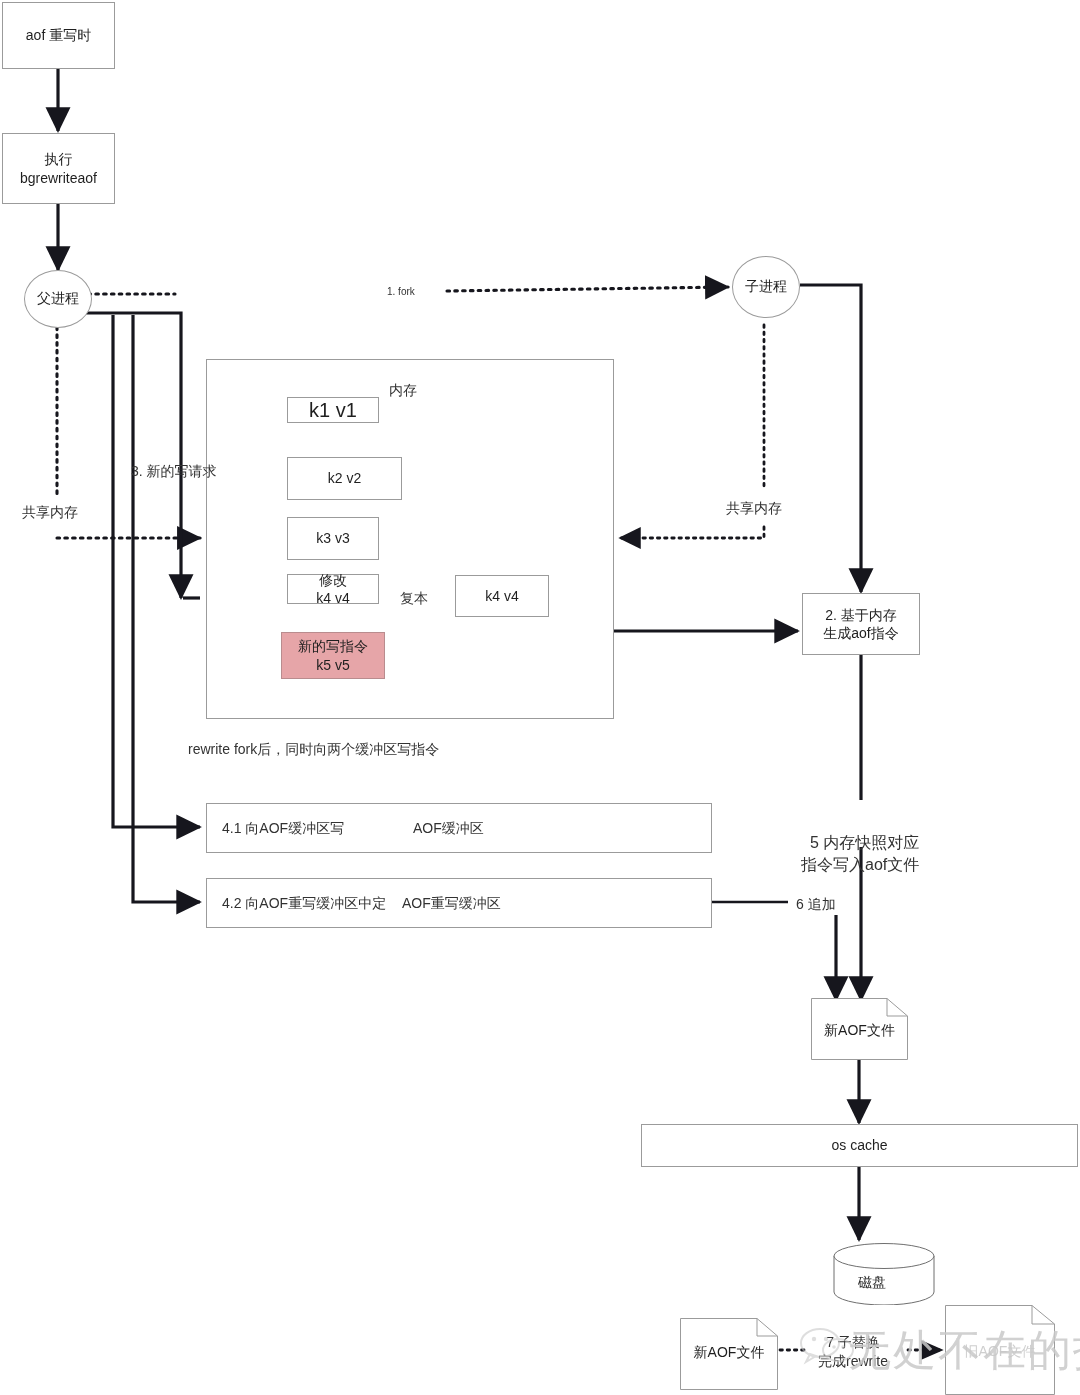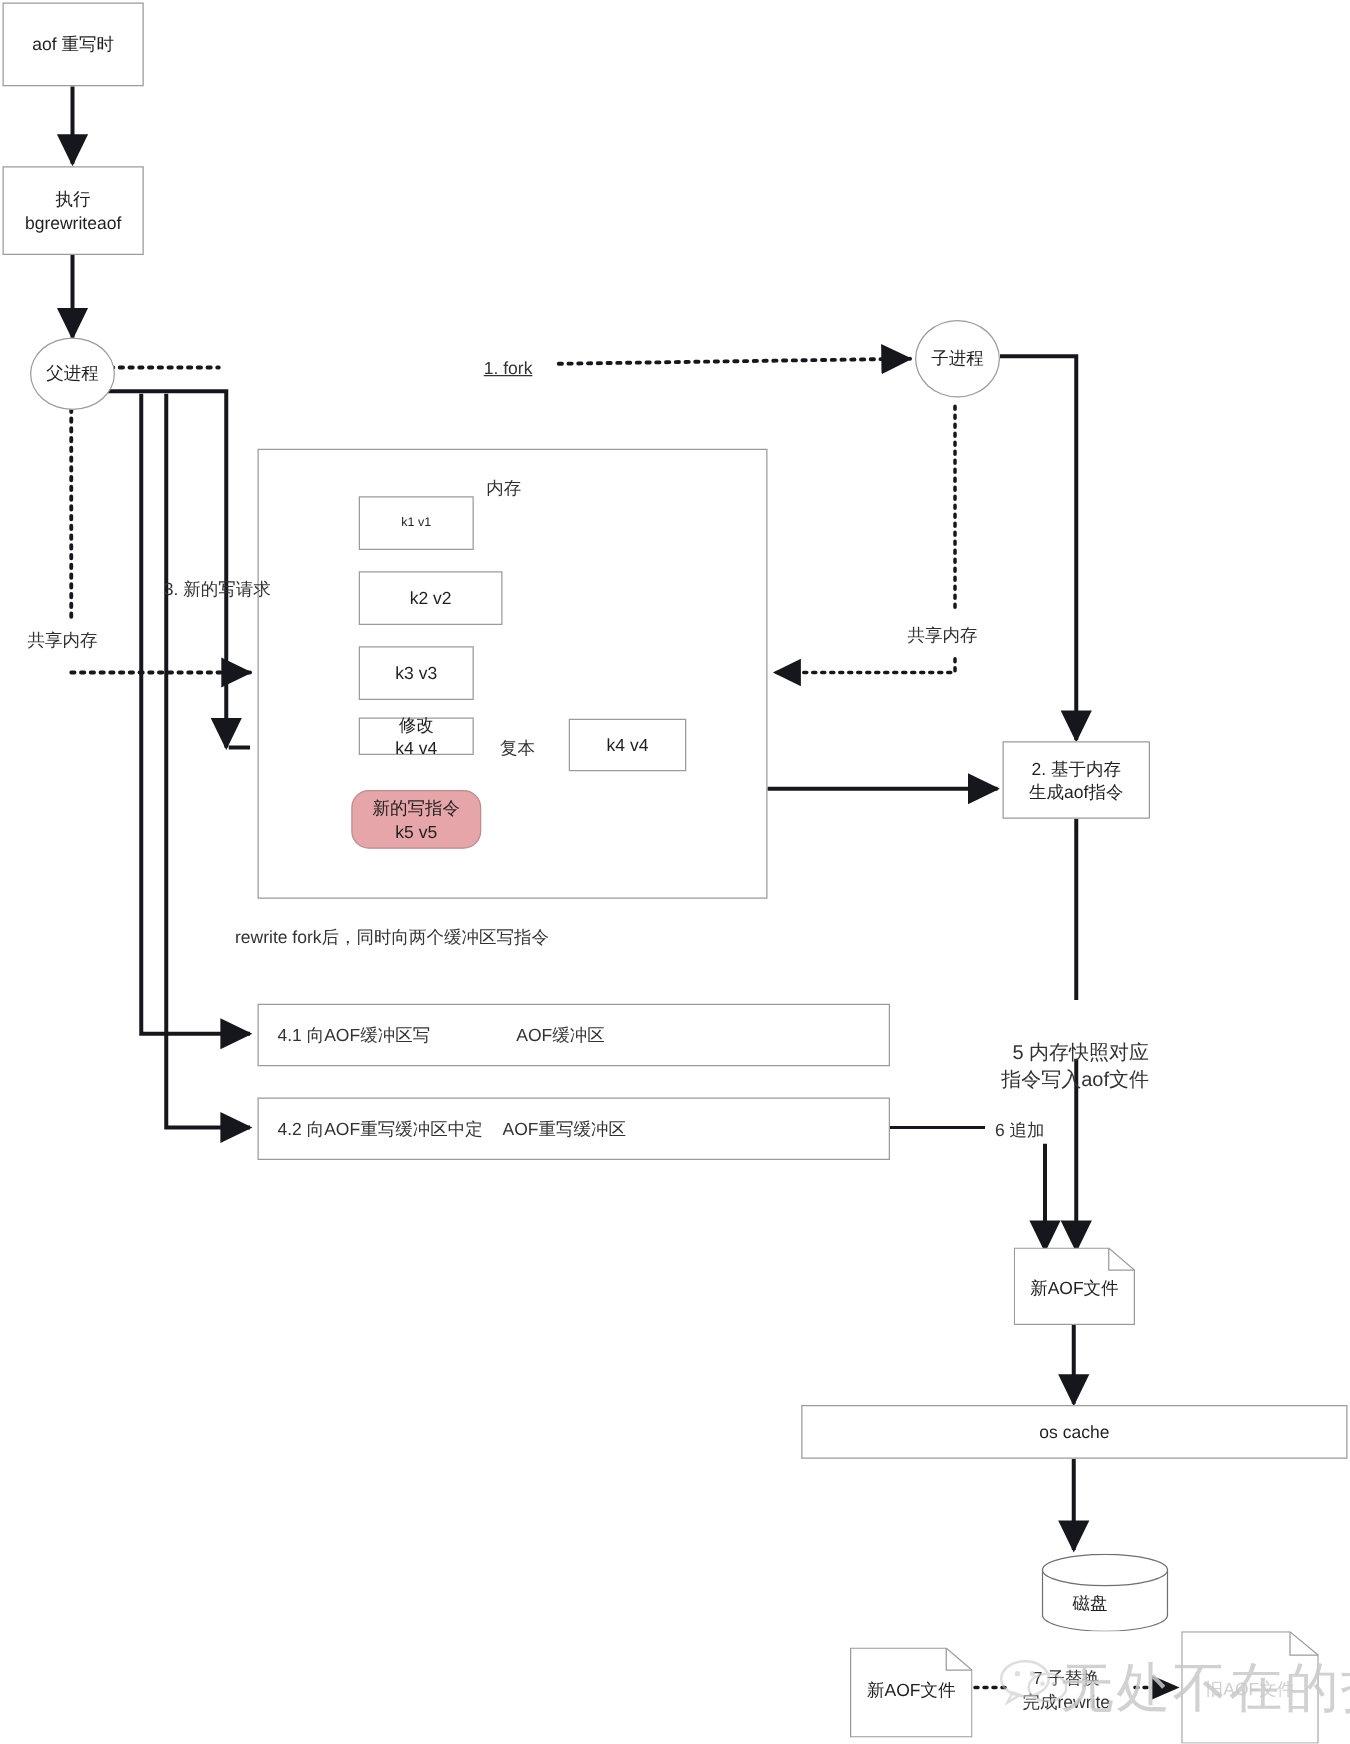--- a/index.html
+++ b/index.html
@@ -92,34 +92,34 @@
     <span>父进程</span>
   </div>
 
   <div class="circle" style="left:732px;top:256px;width:68px;height:62px;font-size:14px;">
     <span>子进程</span>
   </div>
 
   <div style="position:absolute;left:206px;top:359px;width:406px;height:358px;border:1px solid #9b9b9b;background:#ffffff;"></div>
   <div class="lbl" style="left:389px;top:381px;font-size:14px;">内存</div>
 
-  <div class="node" style="left:287px;top:397px;width:92px;height:43px;font-size:10px;">
+  <div class="node" style="left:287px;top:397px;width:92px;height:26px;font-size:20px;">
     <span class="ln">k1 v1</span>
   </div>
   <div class="node" style="left:287px;top:457px;width:115px;height:43px;font-size:14px;">
     <span class="ln">k2 v2</span>
   </div>
   <div class="node" style="left:287px;top:517px;width:92px;height:43px;font-size:14px;">
     <span class="ln">k3 v3</span>
   </div>
   <div class="node" style="left:287px;top:574px;width:92px;height:30px;font-size:14px;">
     <span class="ln" style="white-space:pre-line;">修改
 k4 v4</span>
   </div>
-  <div class="node pink" style="left:281px;top:632px;width:104px;height:47px;font-size:14px;border-radius:14px;">
+  <div class="node pink" style="left:281px;top:632px;width:104px;height:47px;font-size:14px;">
     <span class="ln" style="white-space:pre-line;">新的写指令
 k5 v5</span>
   </div>
 
   <div class="node" style="left:455px;top:575px;width:94px;height:42px;font-size:14px;">
     <span class="ln">k4 v4</span>
   </div>
 
   <div class="node" style="left:802px;top:593px;width:118px;height:62px;font-size:14px;">
     <span class="ln" style="white-space:pre-line;">2. 基于内存
@@ -163,21 +163,21 @@
   </div>
 
   <div class="fileshape" style="left:945px;top:1305px;width:110px;height:90px;">
     <svg width="110" height="90" viewBox="0 0 110 90">
       <path d="M0.5,0.5 H87 L109.5,19 V89.5 H0.5 Z" fill="#ffffff" stroke="#9b9b9b" stroke-width="1"></path>
       <path d="M87,0.5 V19 H109.5" fill="none" stroke="#9b9b9b" stroke-width="1"></path>
     </svg>
     <div class="ftxt" style="top:38px;font-size:14px;color:#cfcfcf;">旧AOF文件</div>
   </div>
 
-  <div class="lbl" style="left:387px;top:285px;font-size:14px;text-decoration:underline;">1. fork</div>
+  <div class="lbl" style="left:387px;top:285px;font-size:10px;">1. fork</div>
 
   <div class="lbl" style="left:22px;top:503px;font-size:14px;">共享内存</div>
 
   <div class="lbl" style="left:726px;top:499px;font-size:14px;">共享内存</div>
 
   <div class="lbl" style="left:131px;top:462px;font-size:14px;">3. 新的写请求</div>
 
   <div class="lbl" style="left:400px;top:589px;font-size:14px;">复本</div>
 
   <div class="lbl" style="left:188px;top:740px;font-size:14px;">rewrite fork后，同时向两个缓冲区写指令</div>

